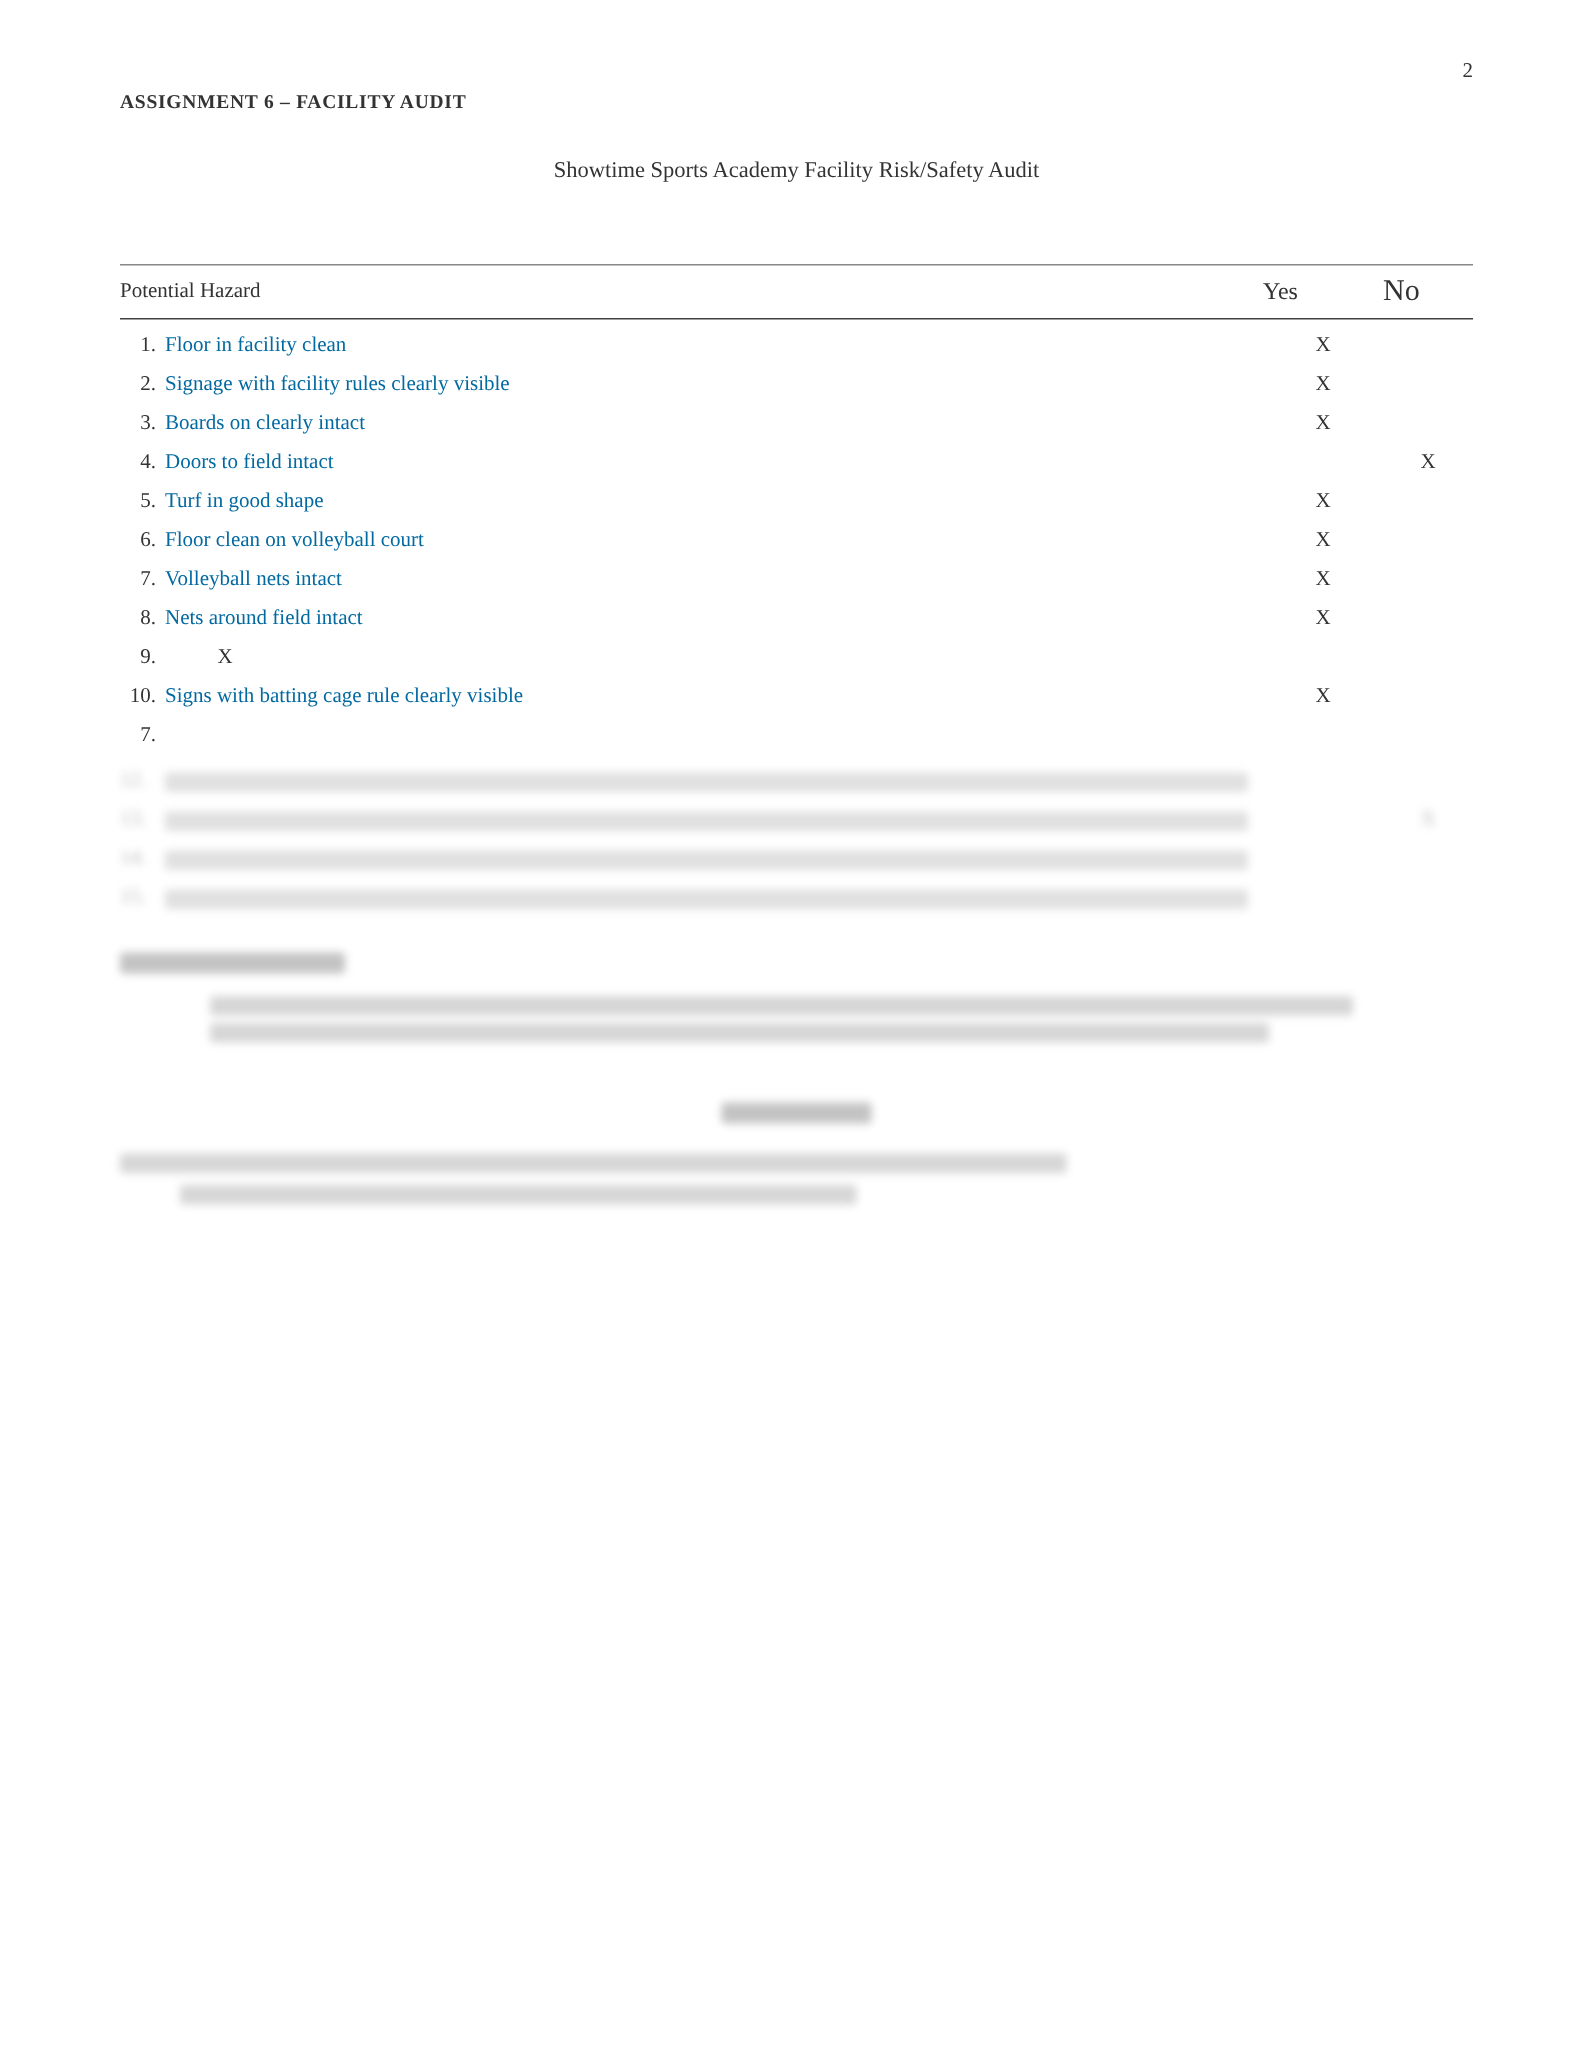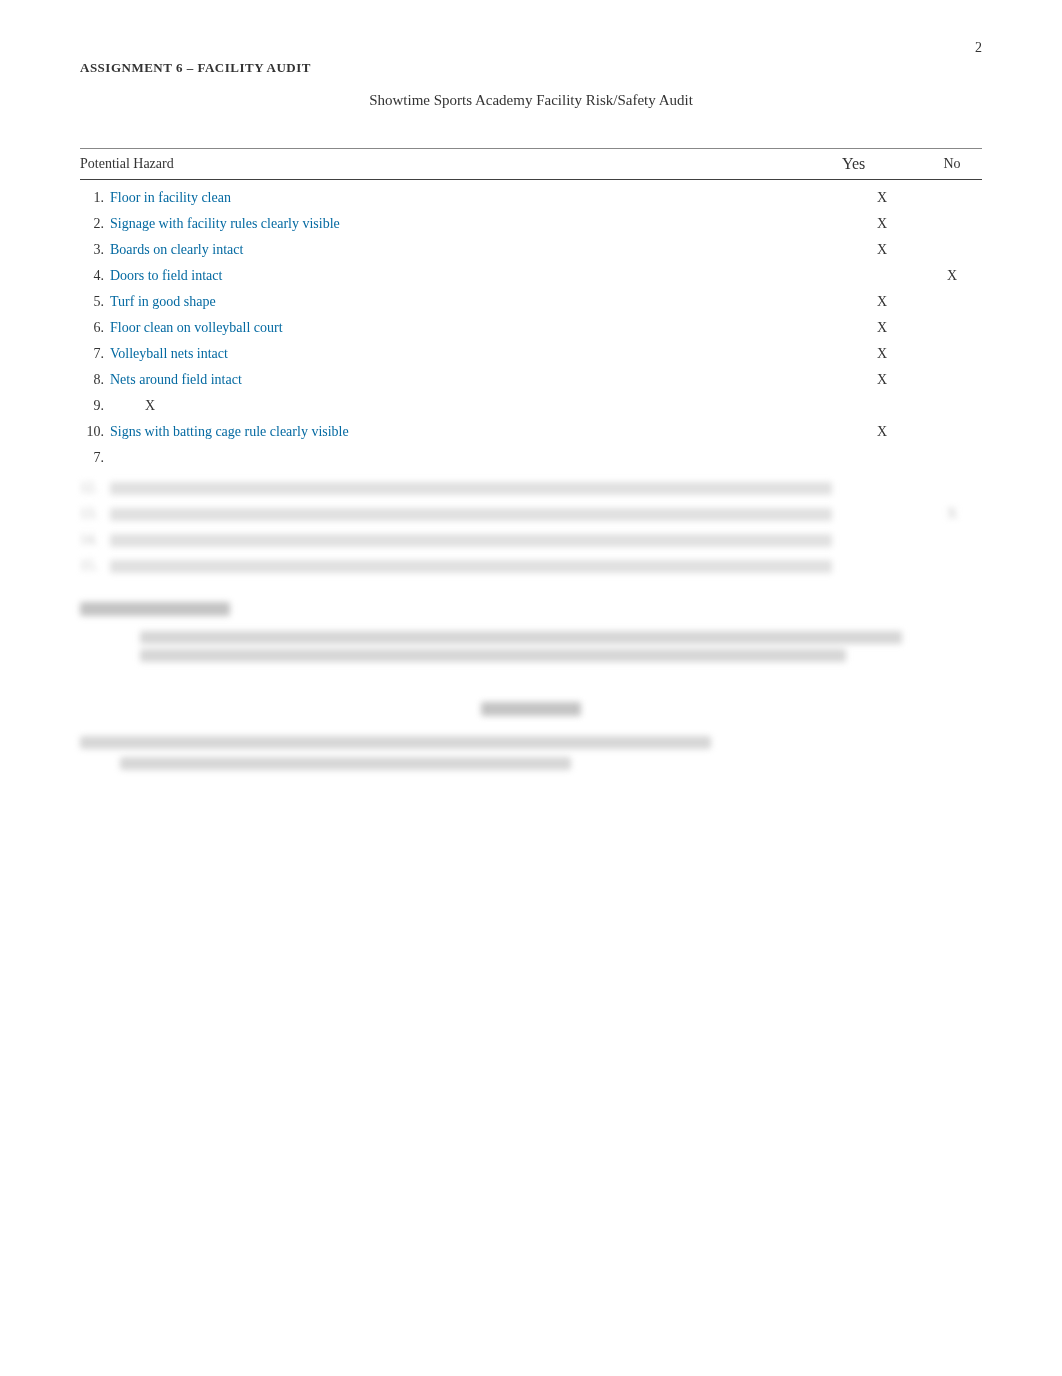--- a/index.html
+++ b/index.html
@@ -31,29 +31,29 @@
       top: 40px;
       right: 80px;
       font-size: 14px;
       color: #333;
     }
 
     .assignment-header {
       font-size: 13px;
       font-weight: bold;
       color: #333;
-      margin-bottom: 16px;
+      margin-bottom: 30px;
       letter-spacing: 0.5px;
     }
 
     .doc-title {
       text-align: center;
       font-size: 15px;
       color: #333;
-      margin-bottom: 39px;
+      margin-bottom: 53px;
       font-weight: normal;
     }
 
     .table-area {
       width: 100%;
       margin-bottom: 20px;
     }
 
     .table-header-row {
       display: flex;
@@ -72,22 +72,22 @@
 
     .col-yes {
       width: 80px;
       text-align: left;
       font-size: 16px;
       color: #333;
     }
 
     .col-no {
       width: 60px;
-      text-align: center;
-      font-size: 14px;
+      text-align: left;
+      font-size: 20px;
       color: #333;
     }
 
     .items-list {
       margin-top: 10px;
     }
 
     .audit-item {
       display: flex;
       align-items: flex-start;

